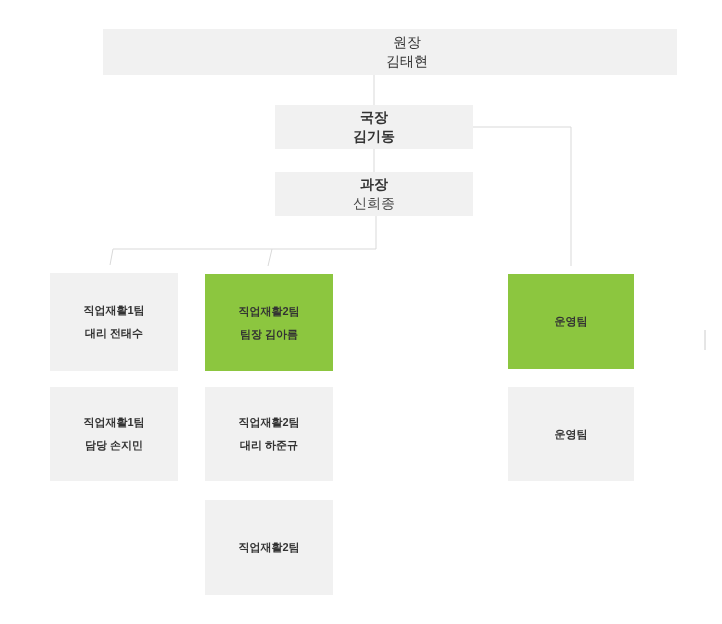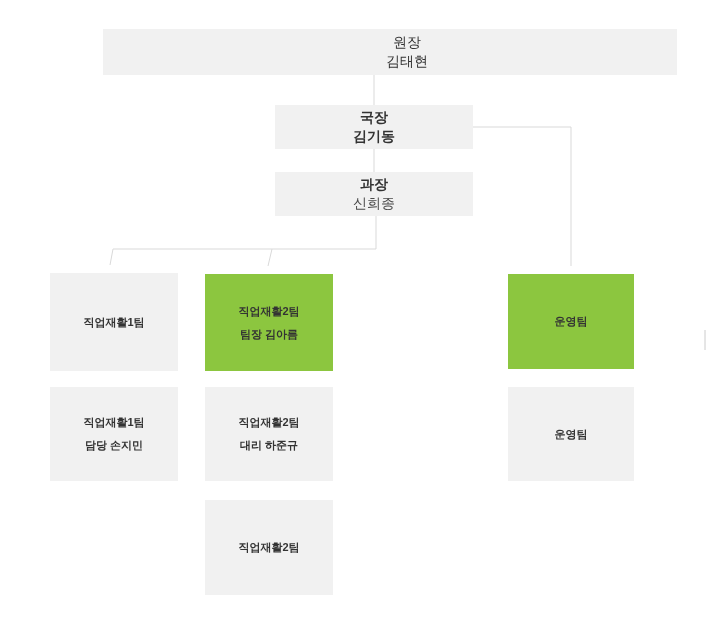--- a/index.html
+++ b/index.html
@@ -66,20 +66,21 @@
     <span class="ln regular">신희종</span>
   </div>
 
   <div class="node tier-top n1">
     <span class="ln bold">국장</span>
     <span class="ln bold">김기동</span>
   </div>
 
   <div class="node tier-team n3">
     <span class="ln">직업재활1팀</span>
+    <span class="ln">대리 전태수</span>
   </div>
 
   <div class="node tier-team green n4">
     <span class="ln">직업재활2팀</span>
     <span class="ln">팀장 김아름</span>
   </div>
 
   <div class="node tier-team green n5">
     <span class="ln">운영팀</span>
   </div>

